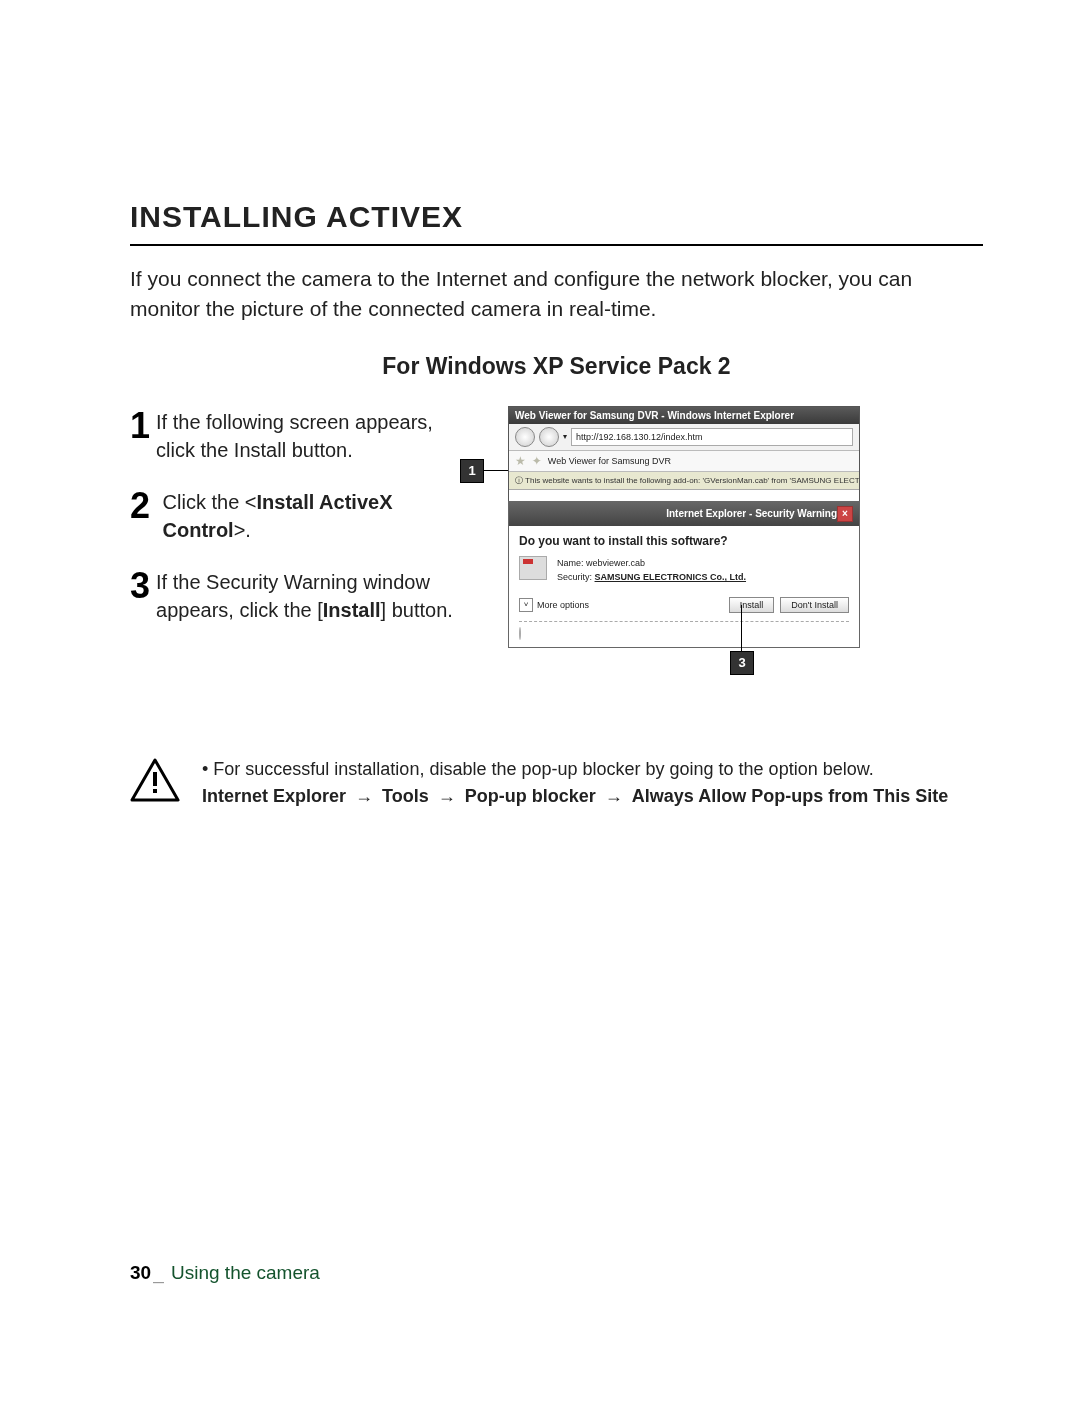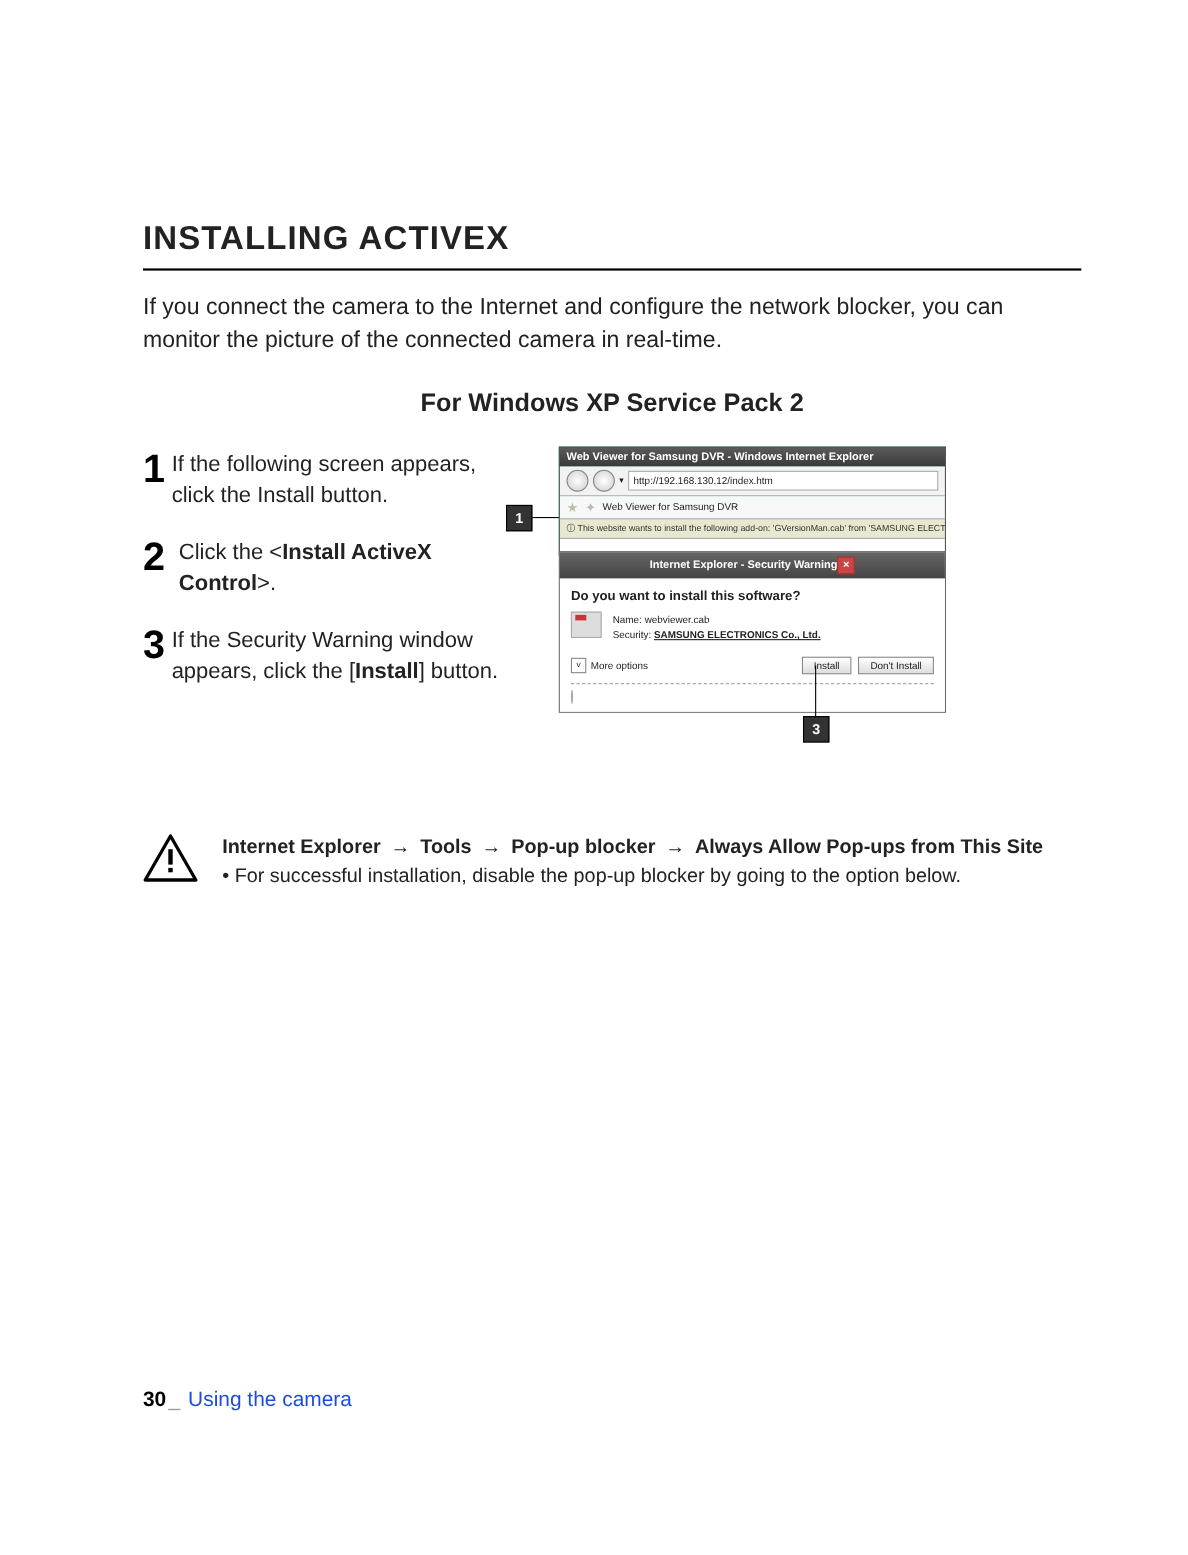--- a/index.html
+++ b/index.html
@@ -94,21 +94,21 @@
   .line1 { left: 14px; top: 64px; width: 28px; height: 1px; }
   .line3 { left: 271px; top: 199px; width: 1px; height: 46px; }
 
   
   .ie-window {
     position: absolute;
     left: 38px;
     top: 0;
     width: 350px;
     border: 1px solid #555;
-    background: #0f766e;
+    background: #ef4444;
     font-size: 10px;
   }
   .ie-title {
     background: linear-gradient(#5a5a5a, #3a3a3a);
     color: #fff;
     padding: 3px 6px;
     font-weight: 700;
   }
   .ie-toolbar {
     background: #f2f2f2;
@@ -171,21 +171,21 @@
     border: 1px solid #666;
     background: #f5f5f5;
     font-size: 10px;
   }
   .sec-title {
     background: linear-gradient(#666,#444);
     color: #fff;
     padding: 4px 6px;
     font-weight: 700;
     display: flex;
-    justify-content: center;
+    justify-content: flex-end;
     align-items: center;
   }
   .sec-close {
     width: 14px;
     height: 14px;
     background: #c44;
     color: #fff;
     font-size: 10px;
     line-height: 14px;
     text-align: center;
@@ -283,21 +283,21 @@
   
   .footer {
     position: absolute;
     left: 130px;
     bottom: 130px;
     font-size: 19px;
     color: #222;
   }
   .footer .pn { font-weight: 700; color: #000; }
   .footer .mid { color: #999; margin: 0 2px; }
-  .footer .sect { color: #1d4ed8; }
+  .footer .sect { color: #14532d; }
 </style>
 </head>
 <body>
 
 <div class="page">
 
   <h1 class="h1">INSTALLING ACTIVEX</h1>
   <hr class="rule">
 
   <p class="intro">If you connect the camera to the Internet and configure the network blocker, you can monitor the picture of the connected camera in real-time.</p>
@@ -394,30 +394,30 @@
     </div>
   </div>
 
   <div class="note-row">
     <svg class="warn-icon" viewBox="0 0 50 44">
       <polygon points="25,2 48,42 2,42" fill="none" stroke="#000" stroke-width="3" stroke-linejoin="round"></polygon>
       <rect x="23" y="14" width="4" height="14" fill="#000"></rect>
       <rect x="23" y="31" width="4" height="4" fill="#000"></rect>
     </svg>
     <div class="note-text">
+      <div>• For successful installation, disable the pop-up blocker by going to the option below.</div>
       <div>
         <b>Internet Explorer</b>
         <span class="arrow">→</span>
         <b>Tools</b>
         <span class="arrow">→</span>
         <b>Pop-up blocker</b>
         <span class="arrow">→</span>
         <b>Always Allow Pop-ups from This Site</b>
       </div>
-      <div>• For successful installation, disable the pop-up blocker by going to the option below.</div>
     </div>
   </div>
 
   <div class="footer">
     <span class="pn">30</span><span class="mid">_</span>
     <span class="sect">Using the camera</span>
   </div>
 
 </div>
 

